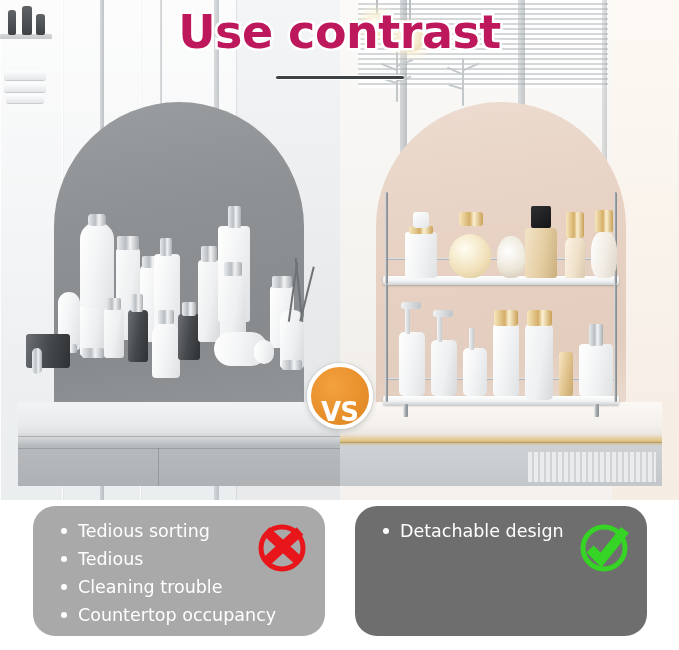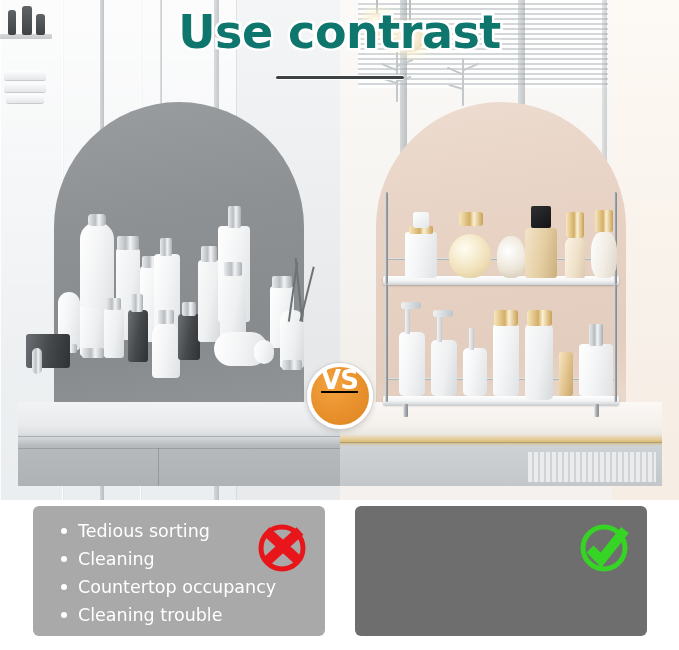--- a/index.html
+++ b/index.html
@@ -32,21 +32,21 @@
     box-shadow:0 0 10px 4px rgba(255,246,214,.85);}
   .plant{position:absolute;}
   .plant i{position:absolute;display:block;background:#c3c9cb;transform-origin:bottom center;border-radius:1px;}
   .warm-wall{position:absolute;background:linear-gradient(180deg,#fdf9f4,#f6ece2);}
 
   
   .title-wrap{position:absolute;left:0;top:8px;width:679px;text-align:center;z-index:40;}
   .title{
     display:inline-block;
     font-size:46px;font-weight:bold;letter-spacing:-.5px;
-    color:#0f766e;
+    color:#be185d;
     -webkit-text-stroke:5px #ffffff;
     paint-order:stroke fill;
     font-family:"DejaVu Sans", sans-serif;
     line-height:1.05;
   }
   .title-underline{position:absolute;left:50%;top:76px;transform:translateX(-50%);
     width:128px;height:3px;background:#3d4245;border-radius:2px;
     box-shadow:0 1px 0 #fff,0 -1px 0 #fff;z-index:41;}
 
   
@@ -84,27 +84,27 @@
   .rail{position:absolute;height:2px;background:linear-gradient(180deg,#f2f4f5,#9aa0a4);border-radius:2px;}
   .post{position:absolute;width:3px;background:linear-gradient(90deg,#eef0f1,#9ba1a5 50%,#7e8488);border-radius:2px;}
   .foot{position:absolute;width:5px;height:13px;background:linear-gradient(90deg,#eceeef,#a6abaf 50%,#868b8f);border-radius:1px;}
 
   
   .vs{position:absolute;left:50%;top:300px;transform:translate(-50%,-50%);
     width:58px;height:58px;border-radius:50%;
     background:radial-gradient(circle at 38% 32%,#f3a13f,#e8912c 55%,#dd8420 100%);
     border:4px solid #ffffff;z-index:60;
     box-shadow:0 0 0 1px rgba(200,200,200,.5),0 2px 6px rgba(0,0,0,.18);
-    display:flex;align-items:flex-start;justify-content:center;text-decoration:underline;}
+    display:flex;align-items:flex-end;justify-content:center;}
   .vs span{color:#fff;font-weight:bold;font-size:26px;letter-spacing:-1px;
     font-family:"DejaVu Sans", sans-serif;line-height:1;}
 
   
   .boxes{position:absolute;left:0;top:506px;width:679px;height:136px;z-index:30;}
-  .fbox{position:absolute;top:0;width:292px;height:130px;border-radius:6px;}
+  .fbox{position:absolute;top:0;width:292px;height:130px;border-radius:22px;}
   .fbox-left{left:33px;background:#a9a9a9;}
   .fbox-right{left:355px;background:#6e6e6e;}
   .flist{position:absolute;left:26px;top:11px;margin:0;padding:0;list-style:none;}
   .flist li{color:#ffffff;font-size:17.5px;line-height:28px;
     white-space:nowrap;position:relative;padding-left:19px;
     font-family:"DejaVu Sans", sans-serif;}
   .flist li::before{content:"";position:absolute;left:2px;top:11px;
     width:6px;height:6px;border-radius:50%;background:#ffffff;}
 
   .mark{position:absolute;right:14px;top:13px;width:58px;height:58px;}
@@ -298,35 +298,36 @@
     <div class="vs">
       <span>VS</span>
     </div>
   </div>
 
   <div class="boxes">
 
     <div class="fbox fbox-left">
       <ul class="flist">
         <li>Tedious sorting</li>
-        <li>Cleaning</li>
+        <li>Tedious</li>
+        <li>Cleaning trouble</li>
         <li>Countertop occupancy</li>
-        <li>Cleaning trouble</li>
       </ul>
       <div class="mark">
         <svg viewBox="0 0 58 58" aria-hidden="true">
           <circle cx="29" cy="29" r="21" fill="none" stroke="#e8161a" stroke-width="5"></circle>
           <line x1="13" y1="43" x2="47" y2="12" stroke="#e8161a" stroke-width="10" stroke-linecap="butt"></line>
           <line x1="13" y1="12" x2="47" y2="43" stroke="#e8161a" stroke-width="10" stroke-linecap="butt"></line>
         </svg>
       </div>
     </div>
 
     <div class="fbox fbox-right">
       <ul class="flist">
+        <li>Detachable design</li>
       </ul>
       <div class="mark">
         <svg viewBox="0 0 58 58" aria-hidden="true">
           <circle cx="29" cy="29" r="21" fill="none" stroke="#35d425" stroke-width="5"></circle>
           <polyline points="15,30 26,41 50,11" fill="none" stroke="#35d425" stroke-width="10" stroke-linecap="butt" stroke-linejoin="miter"></polyline>
         </svg>
       </div>
     </div>
   </div>
 

